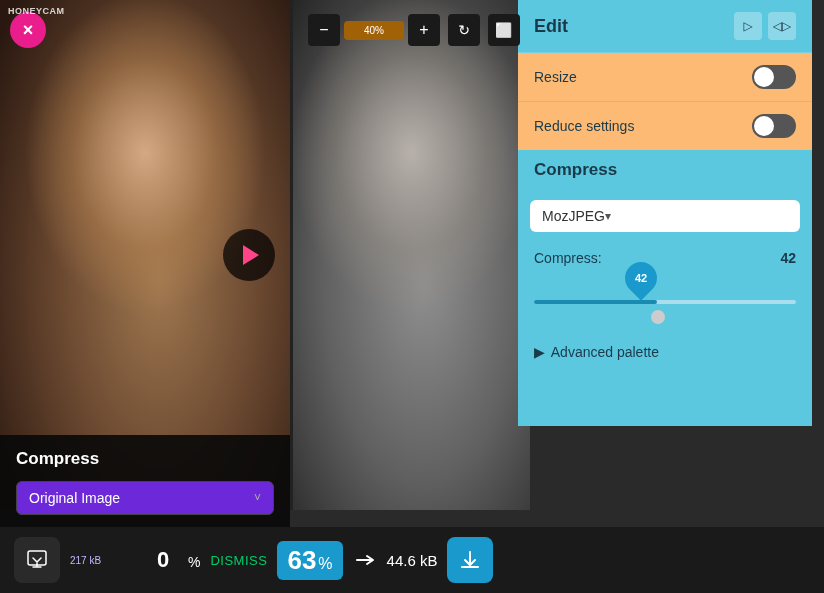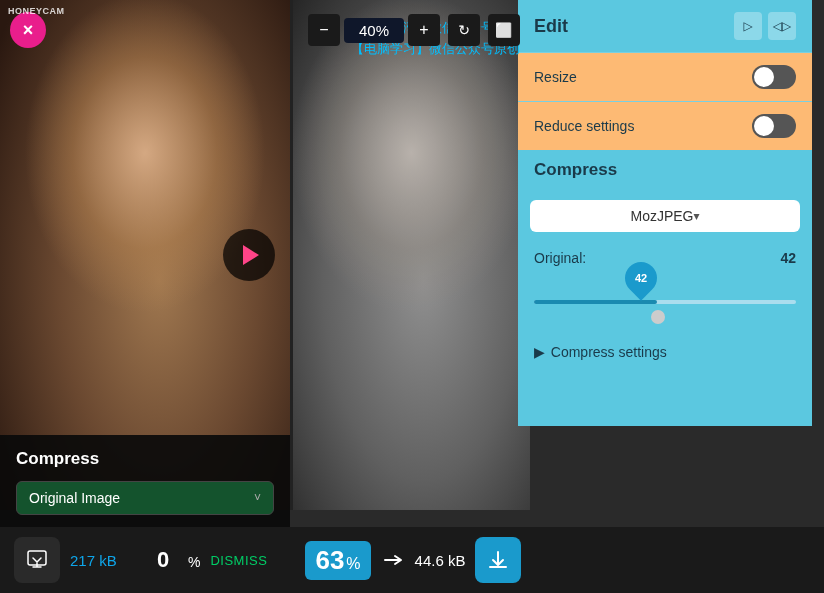--- a/index.html
+++ b/index.html
@@ -93,25 +93,25 @@
       color: white;
       font-size: 16px;
       cursor: pointer;
       border-radius: 4px;
       display: flex;
       align-items: center;
       justify-content: center;
     }
 
     .zoom-display {
-      background: #0f172a;
+      background: #a16207;
       color: white;
       padding: 4px 10px;
       border-radius: 4px;
-      font-size: 15px;
+      font-size: 10px;
       min-width: 60px;
       text-align: center;
     }
 
     .toolbar-icon-btn {
       width: 32px;
       height: 32px;
       background: #1a1a1a;
       border: none;
       color: white;
@@ -233,21 +233,21 @@
     }
 
     
     .dropdown {
       margin: 10px 12px;
       background: white;
       border-radius: 6px;
       padding: 8px 12px;
       display: flex;
       align-items: center;
-      justify-content: center;
+      justify-content: flex-start;
       cursor: pointer;
     }
 
     .dropdown-label {
       font-size: 14px;
       color: #333;
     }
 
     .dropdown-arrow {
       color: #555;
@@ -374,22 +374,22 @@
       border-radius: 8px;
       color: white;
       font-size: 20px;
       cursor: pointer;
       display: flex;
       align-items: center;
       justify-content: center;
     }
 
     .bottom-size-original {
-      font-size: 15px;
-      color: #0ea5e9;
+      font-size: 10px;
+      color: #c4b5fd;
       min-width: 60px;
     }
 
     .bottom-percent {
       font-size: 22px;
       color: white;
       font-weight: bold;
       min-width: 46px;
       text-align: center;
     }
@@ -408,21 +408,20 @@
       font-size: 13px;
       font-weight: normal;
       cursor: pointer;
       letter-spacing: 0.5px;
     }
 
     .compress-stats {
       display: flex;
       align-items: center;
       gap: 12px;
-      margin-left: 28px;
     }
 
     .compress-percent-box {
       background: #1a9acc;
       border-radius: 6px;
       padding: 4px 10px;
       display: flex;
       align-items: baseline;
       gap: 2px;
     }
@@ -463,21 +462,21 @@
     }
 
     .compress-panel-title {
       font-size: 17px;
       color: white;
       font-weight: bold;
       margin-bottom: 12px;
     }
 
     .compress-dropdown {
-      background: #14532d;
+      background: #6d28d9;
       border: 1px solid #444;
       border-radius: 6px;
       padding: 8px 12px;
       display: flex;
       align-items: center;
       justify-content: space-between;
       cursor: pointer;
     }
 
     .compress-dropdown-label {
@@ -543,24 +542,20 @@
     linear-gradient(180deg, #808888 0%, #606868 20%, #787070 50%, #585050 80%, #282020 100%);
     overflow:hidden;filter:saturate(0.4);">
   </div>
 
   <div class="vertical-divider"></div>
 
   <button class="play-btn">
     <div class="play-icon-shape"></div>
   </button>
 
-  <div class="watermark">
-    <div>【荔枝港湾】微信公众号原创</div>
-    <div>【电脑学习】微信公众号原创</div>
-  </div>
 </div>
 
 <div class="toolbar">
   <button class="close-btn">×</button>
   <div class="toolbar-spacer"></div>
   <div class="zoom-controls">
     <button class="zoom-btn">−</button>
     <div class="zoom-display">
       <span>40</span><span>%</span>
     </div>
@@ -605,40 +600,40 @@
     <span class="compress-title">Compress</span>
   </div>
 
   <div class="dropdown">
     <span class="dropdown-label">MozJPEG</span>
     <span class="dropdown-arrow">▾</span>
   </div>
 
   <div class="quality-section">
     <div class="quality-row">
-      <span class="quality-label">Original:</span>
+      <span class="quality-label">Compress:</span>
       <span class="quality-value">42</span>
     </div>
     <div class="slider-container">
 
       <div style="position:absolute;top:0;left:calc(47% - 16px);z-index:5;">
         <div class="slider-thumb">
           <span class="slider-thumb-value">42</span>
         </div>
       </div>
       <div class="slider-track">
         <div class="slider-fill"></div>
       </div>
       <div class="slider-handle"></div>
     </div>
   </div>
 
   <button class="advanced-btn">
     <span style="color:#1a3a4a;font-size:14px;">▶</span>
-    <span class="advanced-label">Compress settings</span>
+    <span class="advanced-label">Advanced palette</span>
   </button>
 </div>
 
 <div class="compress-panel">
   <div class="compress-panel-title">Compress</div>
   <div class="compress-dropdown">
     <span class="compress-dropdown-label">Original Image</span>
     <span class="chevron-down">˅</span>
   </div>
 </div>

